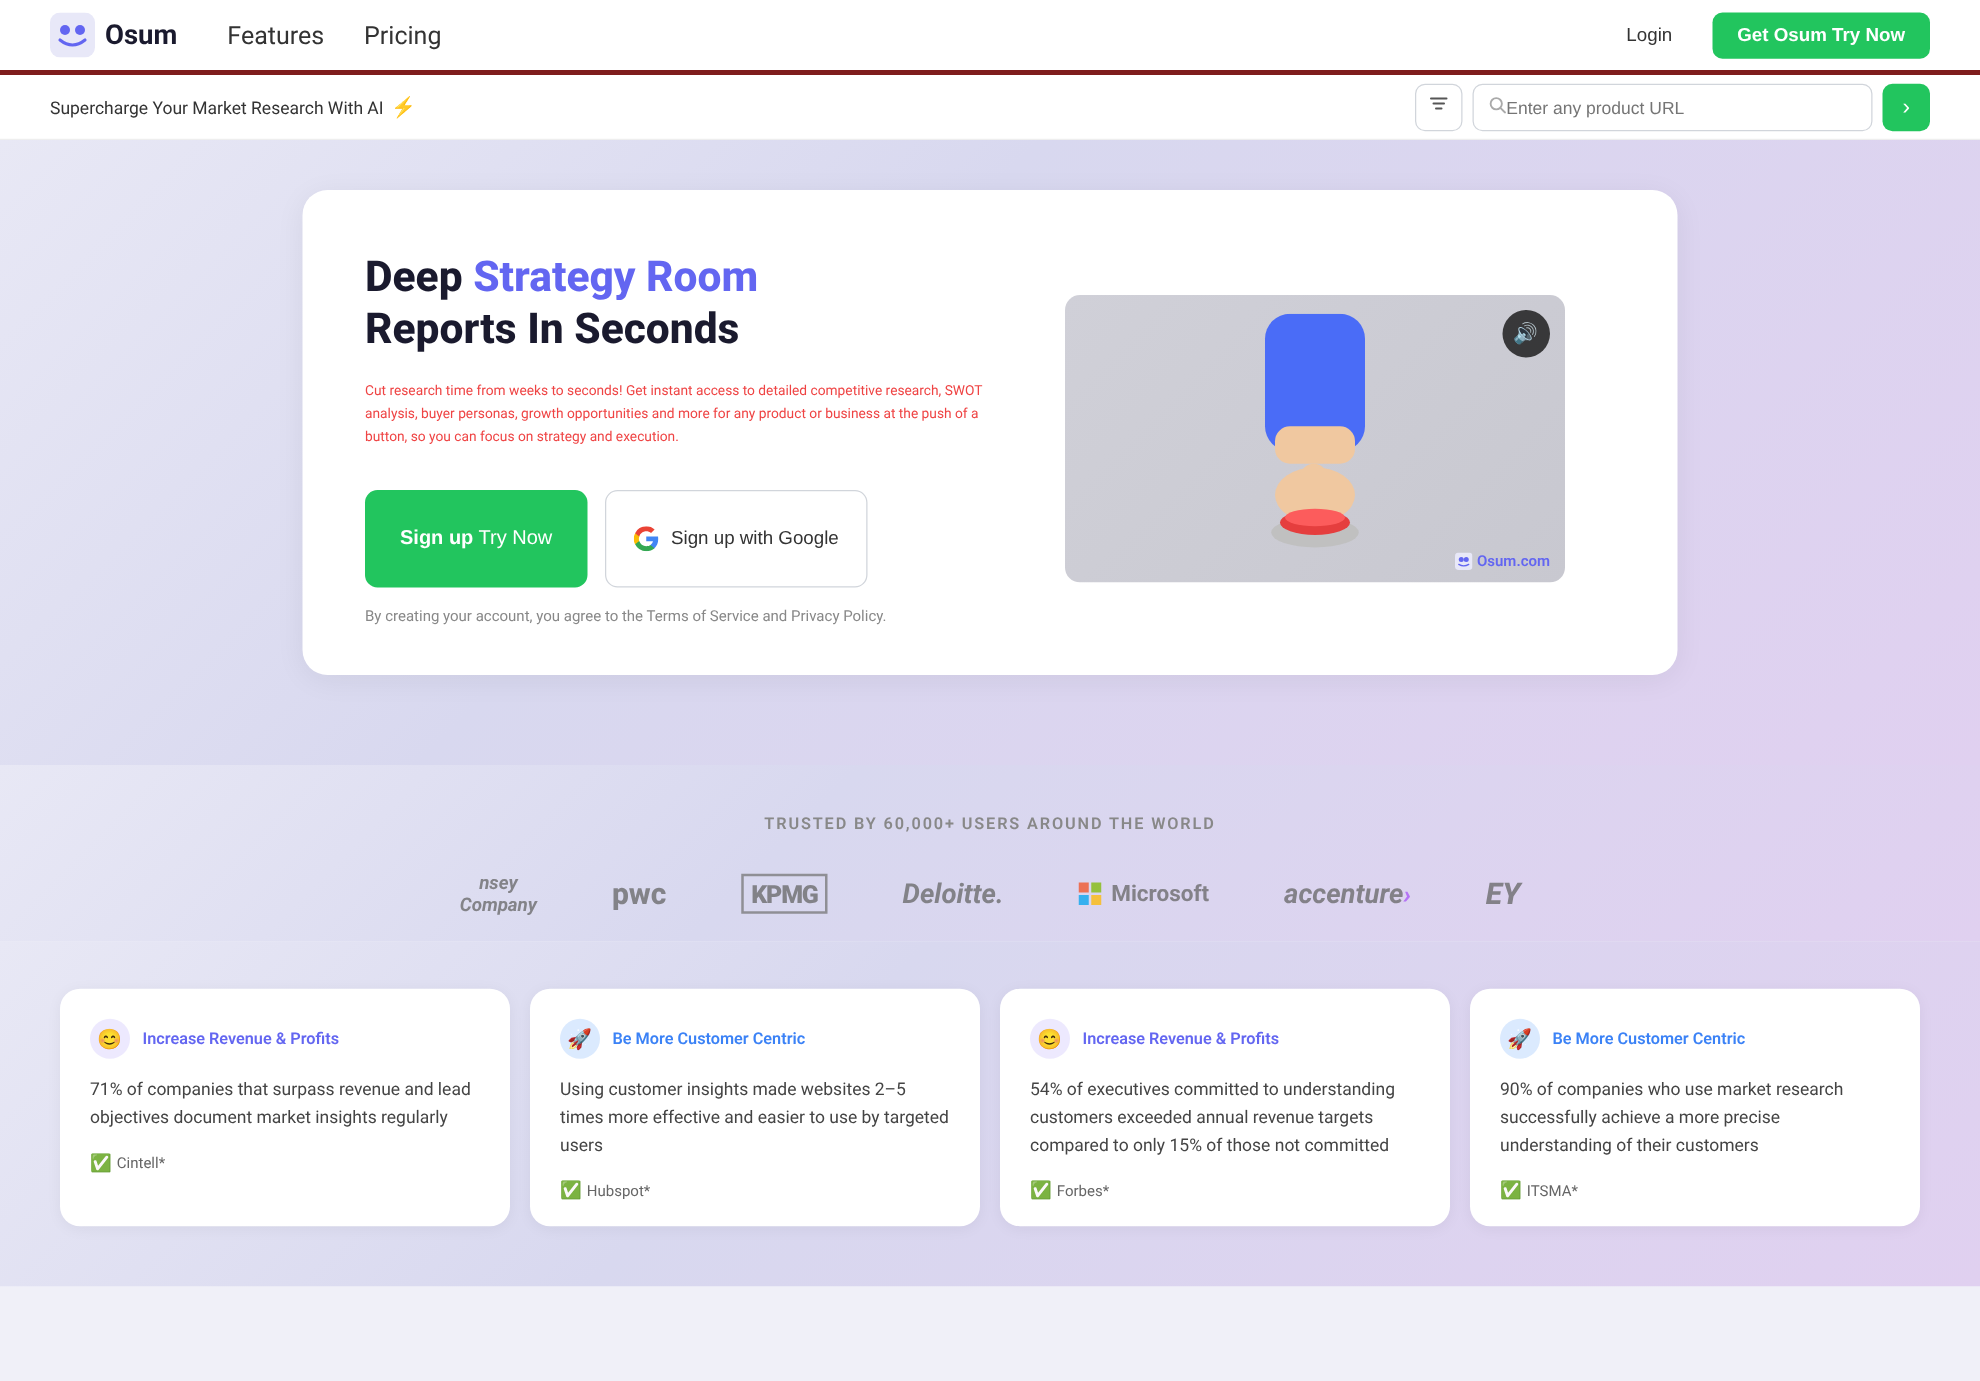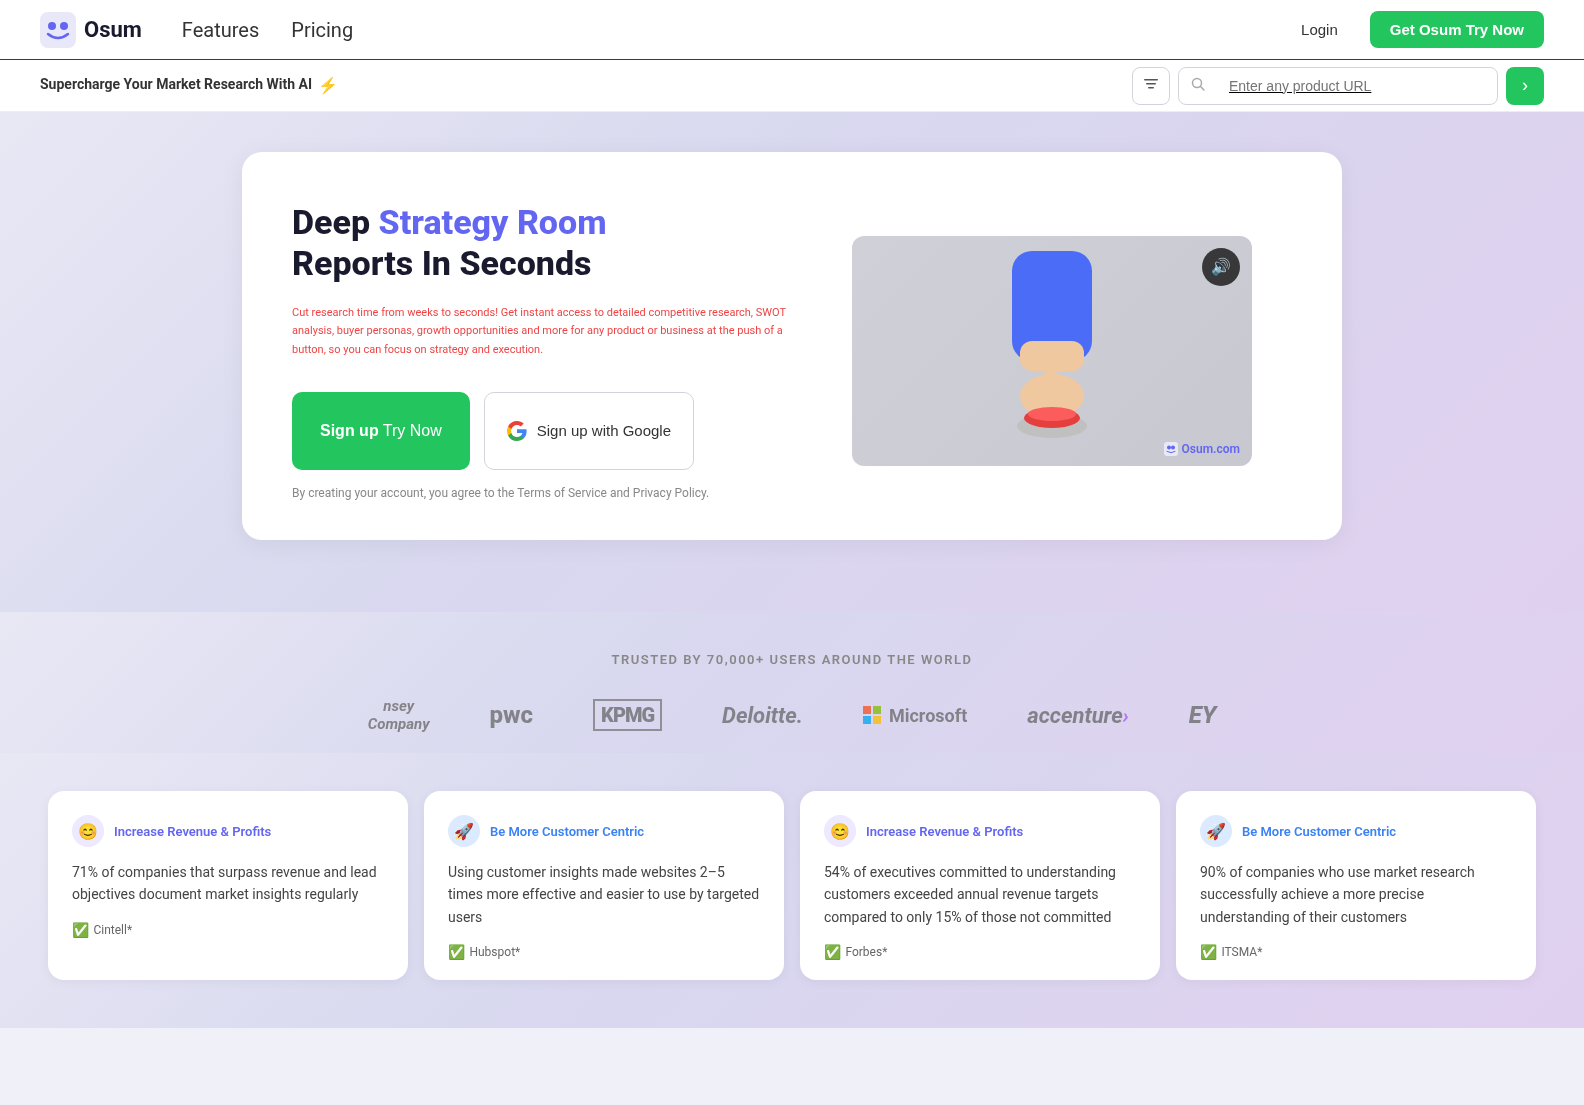--- a/index.html
+++ b/index.html
@@ -5,21 +5,21 @@
     * { box-sizing: border-box; margin: 0; padding: 0; }
     body { font-family: -apple-system, BlinkMacSystemFont, 'Segoe UI', Roboto, sans-serif; background: #f0f0f8; min-height: 1105px; }
 
     
     .navbar {
       background: #fff;
       display: flex;
       align-items: center;
       padding: 0 40px;
       height: 60px;
-      border-bottom: 1px solid #7f1d1d;
+      border-bottom: 4px solid #7f1d1d;
       position: relative;
       z-index: 10;
     }
     .nav-logo {
       display: flex;
       align-items: center;
       gap: 8px;
       font-size: 22px;
       font-weight: 700;
       color: #1a1a2e;
@@ -70,25 +70,25 @@
       background: #fff;
       display: flex;
       align-items: center;
       padding: 0 40px;
       height: 52px;
       border-bottom: 1px solid #eee;
       gap: 16px;
     }
     .subnav-title {
       font-size: 14px;
-      font-weight: 700;
+      font-weight: 400;
       color: #333;
       flex: 1;
       display: flex;
-      align-items: flex-start;
+      align-items: flex-end;
       gap: 6px;
     }
     .lightning-icon {
       color: #f59e0b;
       font-size: 16px;
     }
     .subnav-search-area {
       display: flex;
       align-items: center;
       gap: 8px;
@@ -108,22 +108,21 @@
     }
     .search-box {
       display: flex;
       align-items: center;
       border: 1.5px solid #d1d5db;
       border-radius: 8px;
       background: #fff;
       padding: 0 12px;
       width: 320px;
       height: 38px;
-      gap: 24px;
-      text-decoration: underline;
+      gap: 0;
     }
     .search-box input {
       border: none;
       outline: none;
       font-size: 14px;
       color: #666;
       flex: 1;
       background: transparent;
     }
     .search-go-btn {
@@ -480,21 +479,21 @@
             <path d="M3 9.5 Q7 12 11 9.5" stroke="#6366f1" stroke-width="1" fill="none" stroke-linecap="round"></path>
           </svg>
           <span>Osum.com</span>
         </div>
       </div>
     </div>
   </div>
 </div>
 
 <div class="trusted-section">
-  <div class="trusted-title">TRUSTED BY 70,000+ USERS AROUND THE WORLD</div>
+  <div class="trusted-title">TRUSTED BY 60,000+ USERS AROUND THE WORLD</div>
   <div class="logos-row">
     <div class="company-logo mckinsey" style="text-align:center; line-height:1.2; font-size:15px;">nsey<br>Company</div>
     <div class="company-logo pwc">pwc</div>
     <div class="company-logo kpmg">KPMG</div>
     <div class="company-logo deloitte">Deloitte.</div>
     <div class="company-logo microsoft">
       <div class="ms-grid">
         <div class="ms-cell" style="background:#f25022;"></div>
         <div class="ms-cell" style="background:#7fba00;"></div>
         <div class="ms-cell" style="background:#00a4ef;"></div>

